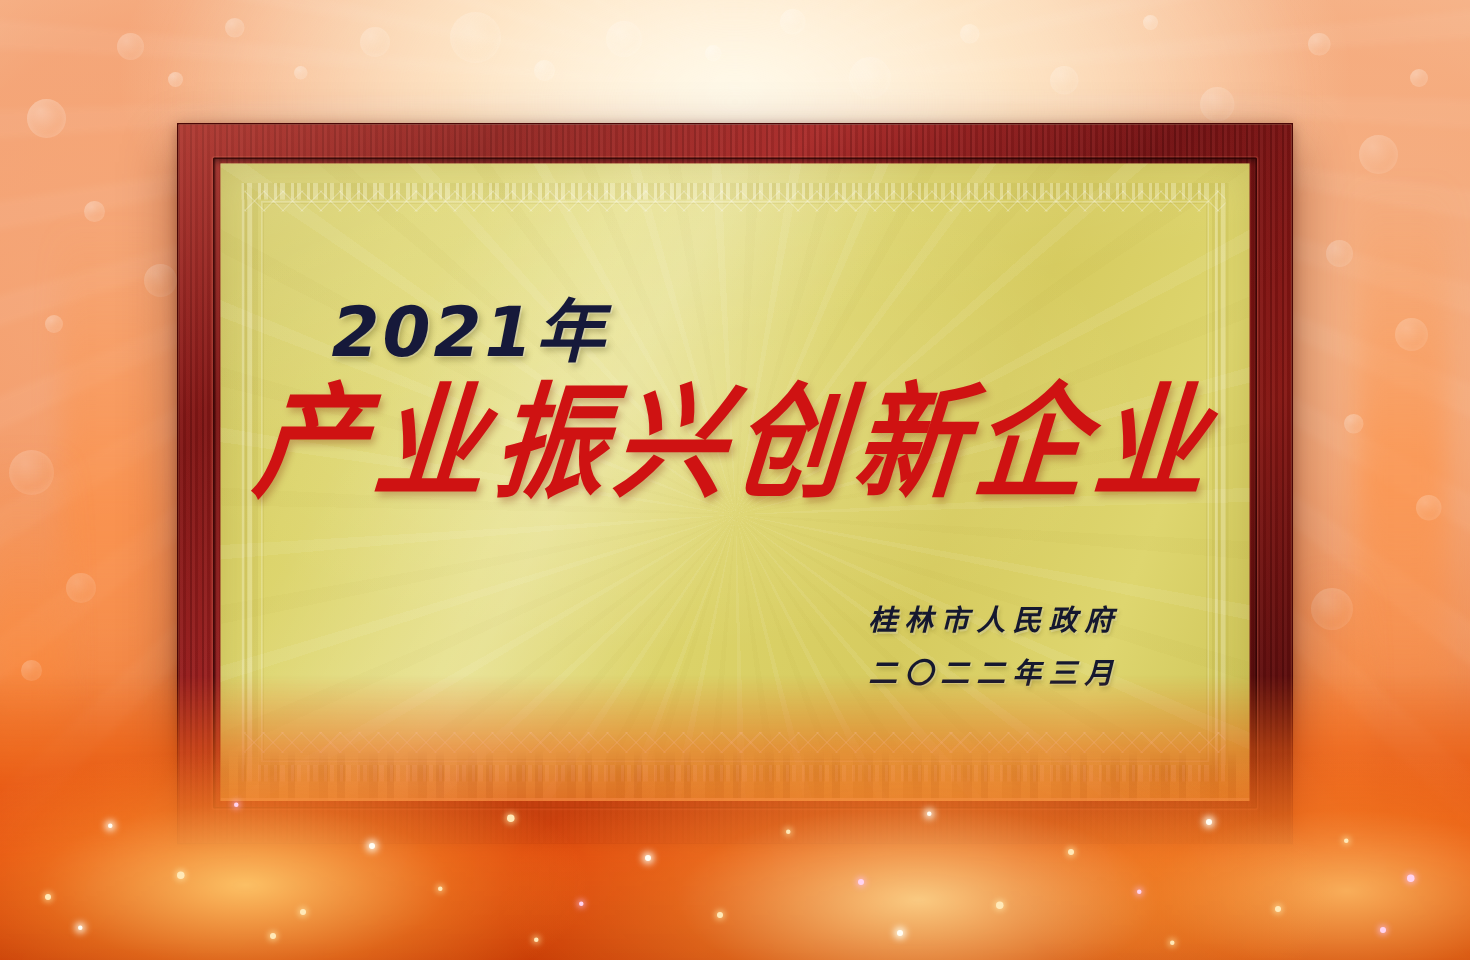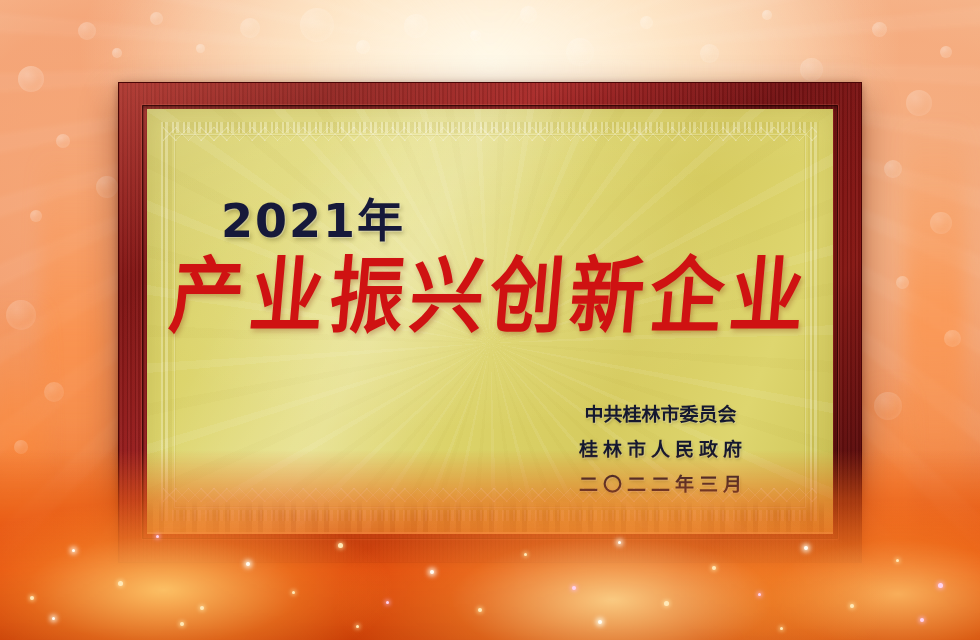--- a/index.html
+++ b/index.html
@@ -90,20 +90,21 @@
   .spark.v { background: #ffd3f0; box-shadow: 0 0 4px 1px rgba(255,190,240,0.8); }
 
   
   #plaque {
     position: absolute;
     left: 118px;
     top: 82px;
     width: 744px;
     height: 481px;
     box-shadow: 0 14px 34px rgba(90,20,0,0.45), 0 2px 8px rgba(60,10,0,0.35);
+    font-style: italic;
   }
   .frame {
     position: absolute;
     inset: 0;
     background:
       repeating-linear-gradient(90deg, rgba(0,0,0,0.16) 0 1px, rgba(255,255,255,0.04) 1px 3px, rgba(0,0,0,0.09) 3px 5px, rgba(255,255,255,0.02) 5px 8px),
       linear-gradient(135deg, #8e1412 0%, #7a1010 18%, #a02222 35%, #6e0e10 55%, #8c1814 75%, #5e0b0d 100%);
     border: 1px solid #4a0606;
   }
   
@@ -316,21 +317,20 @@
       <div class="plate-stripes"></div>
       <div class="plate-glassline"></div>
 
       <div class="content">
 
         <div class="year">2021年</div>
 
         <div class="headline">产业振兴创新企业</div>
 
         <div class="signature">
-          <div class="sig-line">中共桂林市委员会</div>
           <div class="sig-line spaced">桂林市人民政府</div>
           <div class="sig-line spaced">二〇二二年三月</div>
         </div>
 
       </div>
     </div>
   </div>
 
   <div class="glitter"></div>
   <div class="sparkles">

